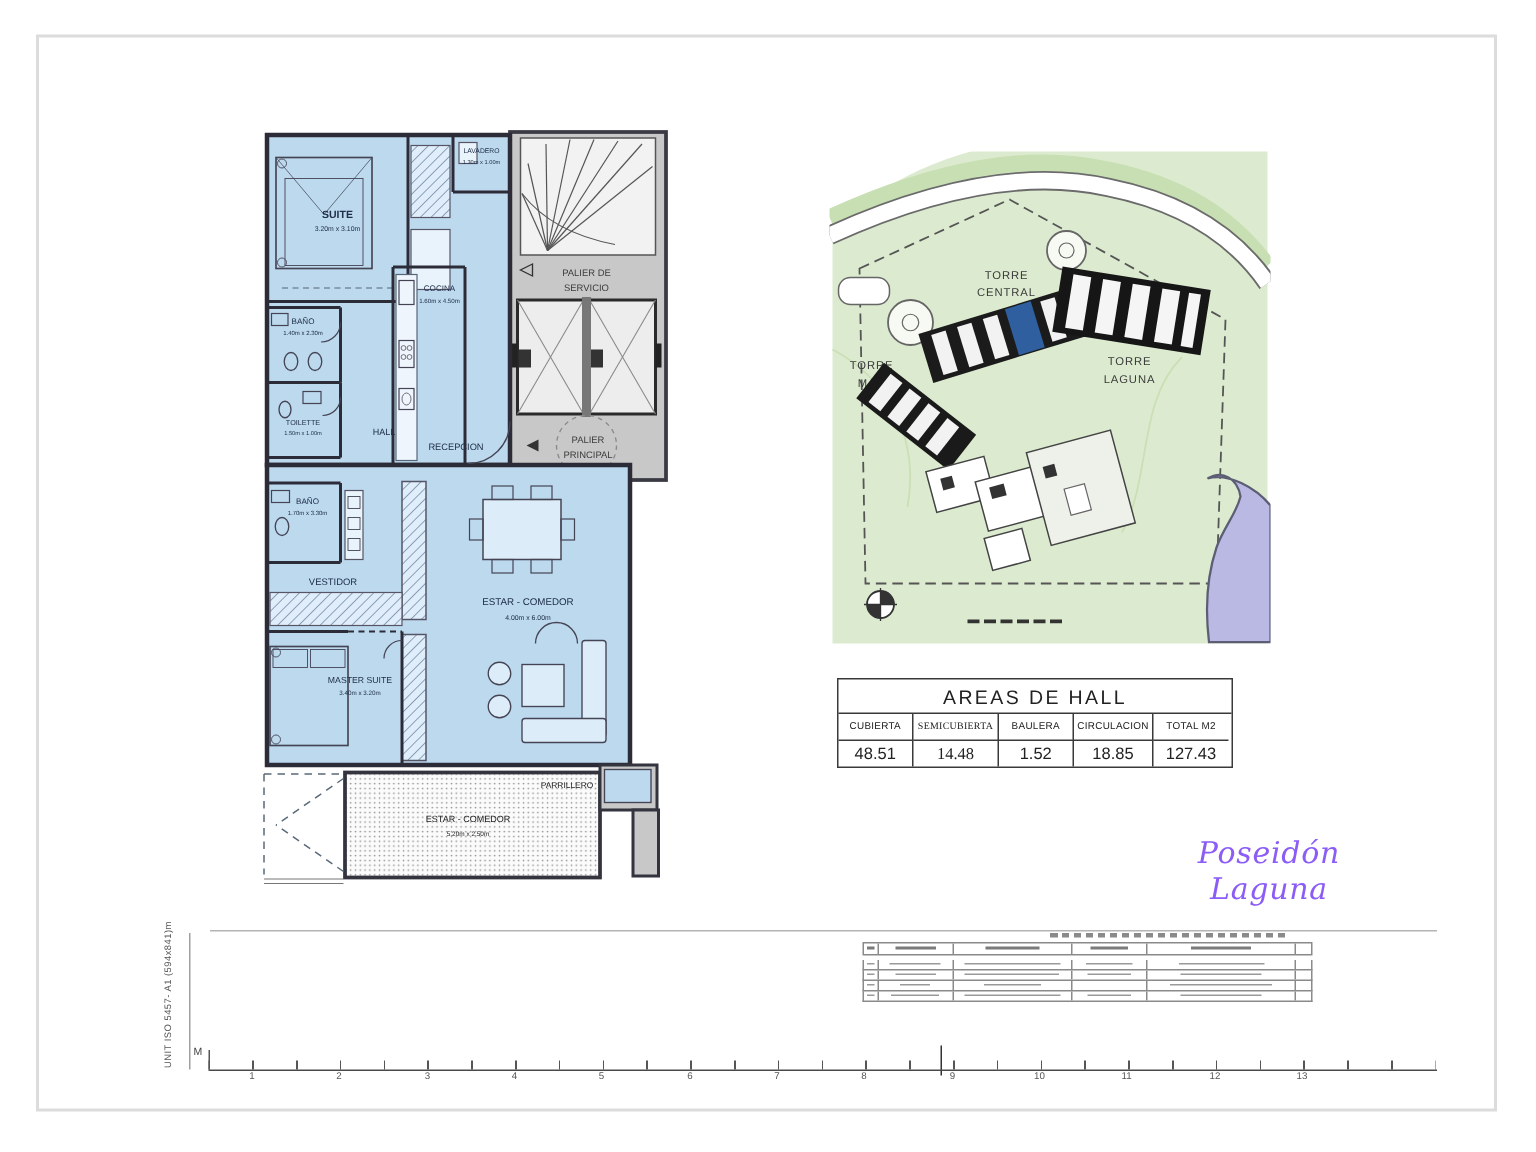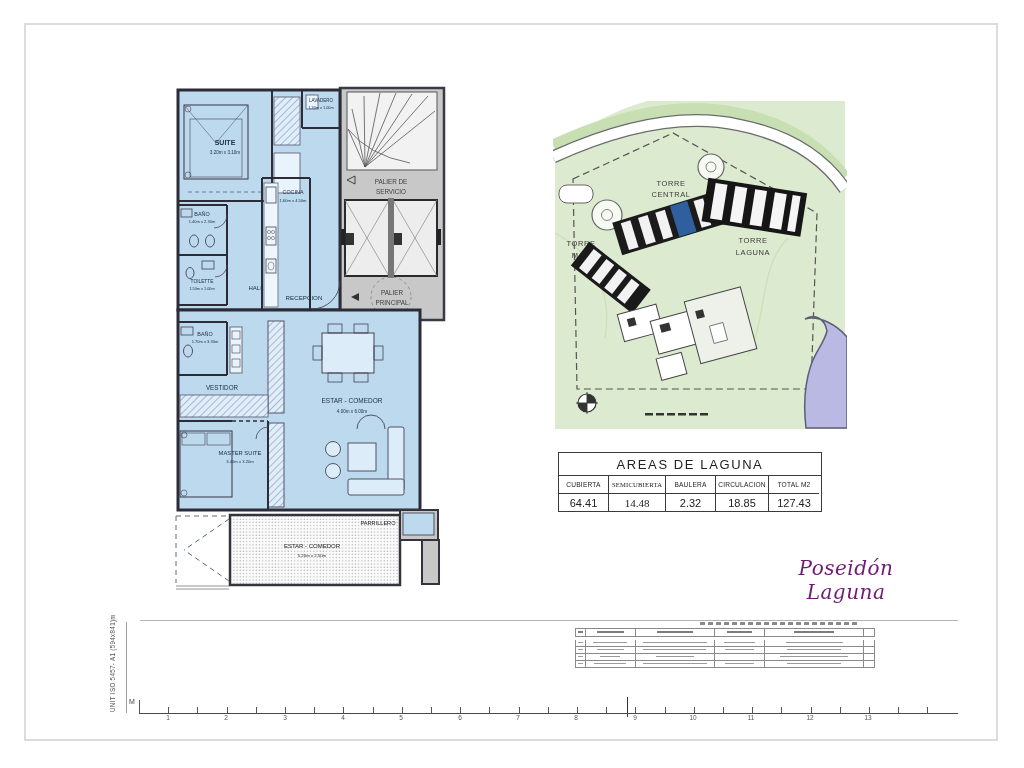--- a/index.html
+++ b/index.html
@@ -20,21 +20,21 @@
                font-size:13px;letter-spacing:1.6px;border-bottom:1px solid #3a3a3a;}
   .tr{display:flex;}
   .tc{flex:0 0 auto;display:flex;align-items:center;justify-content:center;
       border-right:1px solid #3a3a3a;box-sizing:border-box;}
   .tc:last-child{border-right:none;}
   .hdr .tc{height:18px;font-size:6.6px;letter-spacing:.2px;border-bottom:1px solid #3a3a3a;}
   .val .tc{height:17px;font-size:11px;}
   .c1{width:50px;} .c2{width:57px;font-family:Liberation Serif, serif;} .c3{width:50px;} .c4{width:53px;} .c5{width:50px;}
   
   #signature{left:756px;top:556px;width:180px;font-family:"DejaVu Serif",serif;
-             font-style:italic;font-size:20px;color:#701a75;letter-spacing:.5px;text-align:center;}
+             font-style:italic;font-size:20px;color:#8b5cf6;letter-spacing:.5px;text-align:center;}
   
   #tb-line{left:140px;top:620px;width:818px;height:1px;background:#b4b4b4;}
   #tb-vline{left:126px;top:622px;width:1px;height:91px;background:#a0a0a0;}
   #tb-vtext{left:109px;top:712px;transform:rotate(-90deg);transform-origin:0 0;
             font-size:6.3px;color:#555;white-space:nowrap;letter-spacing:.3px;}
   #tiny-note{left:700px;top:622px;width:160px;height:2.5px;
              background:repeating-linear-gradient(90deg,#8a8a8a 0 5px,transparent 5px 8px);}
   
   #schedule{left:575px;top:628px;width:300px;color:#777;}
   .srow{display:flex;border:0.5px solid #8a8a8a;border-top:none;height:6px;}
@@ -334,32 +334,32 @@
     <g>
       <circle cx="34" cy="310" r="9" fill="#fff" stroke="#333" stroke-width="1.2"></circle>
       <line x1="23" y1="310" x2="45" y2="310" stroke="#333" stroke-width="0.9"></line>
       <line x1="34" y1="299" x2="34" y2="321" stroke="#333" stroke-width="0.9"></line>
       <path d="M34,310 L34,301 A9,9 0 0 1 43,310 Z" fill="#333"></path>
       <path d="M34,310 L34,319 A9,9 0 0 1 25,310 Z" fill="#333"></path>
     </g>
   </svg>
 
   <div class="abs" id="areas-table">
-    <div id="areas-title">AREAS DE LAGUNA</div>
+    <div id="areas-title">AREAS DE HALL</div>
     <div class="tr hdr">
       <div class="tc c1">CUBIERTA</div>
       <div class="tc c2">SEMICUBIERTA</div>
       <div class="tc c3">BAULERA</div>
       <div class="tc c4">CIRCULACION</div>
       <div class="tc c5">TOTAL M2</div>
     </div>
     <div class="tr val">
-      <div class="tc c1">64.41</div>
+      <div class="tc c1">48.51</div>
       <div class="tc c2">14.48</div>
-      <div class="tc c3">2.32</div>
+      <div class="tc c3">1.52</div>
       <div class="tc c4">18.85</div>
       <div class="tc c5">127.43</div>
     </div>
   </div>
 
   <div class="abs" id="signature">Poseidón Laguna</div>
 
   <div class="abs" id="tb-line"></div>
   <div class="abs" id="tb-vline"></div>
   <div class="abs" id="tb-vtext">UNIT ISO 5457- A1 (594x841)m</div>

